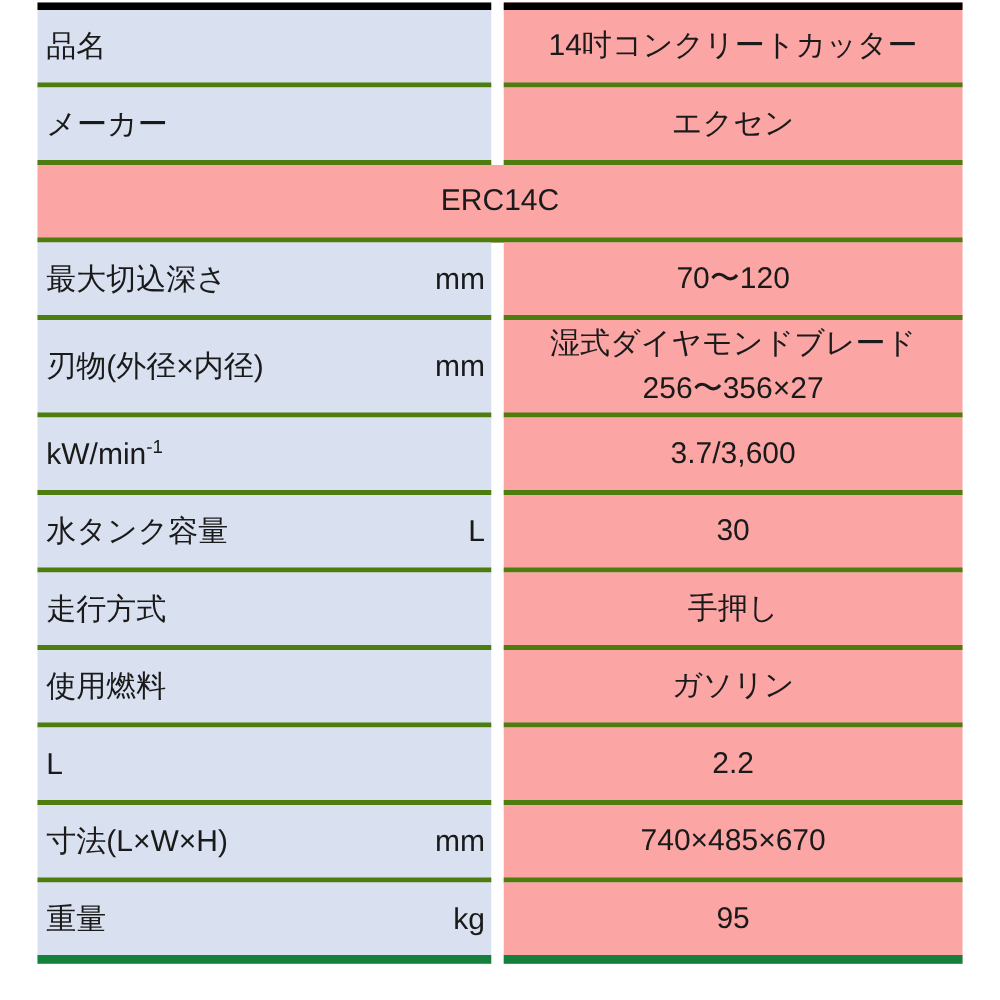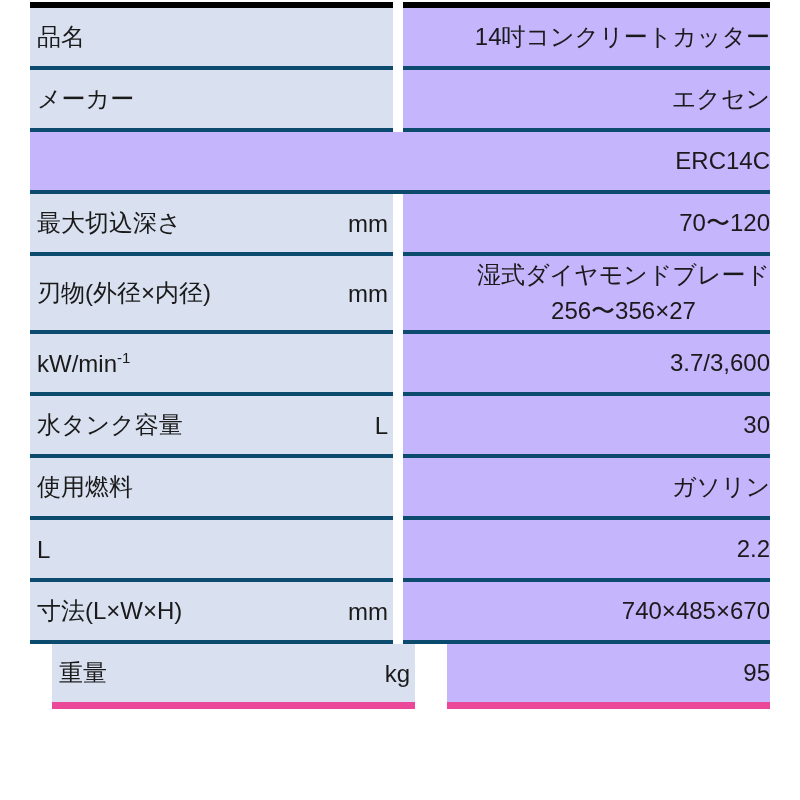--- a/index.html
+++ b/index.html
@@ -16,39 +16,39 @@
     left: 30px;
     top: 2px;
     width: 740px;
     font-size: 24px;
   }
   .row {
     display: flex;
     gap: 10px;
   }
   .cell {
-    border-bottom: 4px solid #0c4a6e;
+    border-bottom: 4px solid #4d7c0f;
     min-height: 58px;
     display: flex;
     align-items: center;
     box-sizing: content-box;
   }
   .spec-table .row:first-child .cell { border-top: 6px solid #000000; }
-  .spec-table .row:last-child  .cell { border-bottom: 7px solid #ec4899; margin-left: 22px; }
+  .spec-table .row:last-child  .cell { border-bottom: 7px solid #15803d; }
   .label-cell {
     width: 363px;
     background: #d9e0f0;
     justify-content: space-between;
     padding: 0 5px 0 7px;
     box-sizing: border-box;
   }
   .value-cell {
     flex: 1;
-    background: #c4b5fd;
-    justify-content: flex-end;
+    background: #fca5a5;
+    justify-content: center;
     text-align: center;
   }
   .row.tall .cell { min-height: 74px; }
   .label { white-space: nowrap; }
   .unit  { white-space: nowrap; }
   .unit-sup { font-size: 15px; }
   .value {
     white-space: pre-line;
     line-height: 1.5;
   }
@@ -116,20 +116,29 @@
   <div class="row">
     <div class="cell label-cell">
       <span class="label">水タンク容量</span>
       <span class="unit"><span class="unit-base">L</span><sup class="unit-sup"></sup></span>
     </div>
     <div class="cell value-cell">
       <span class="value">30</span>
     </div>
   </div>
 
+  <div class="row">
+    <div class="cell label-cell">
+      <span class="label">走行方式</span>
+      <span class="unit"><span class="unit-base"></span><sup class="unit-sup"></sup></span>
+    </div>
+    <div class="cell value-cell">
+      <span class="value">手押し</span>
+    </div>
+  </div>
 
   <div class="row">
     <div class="cell label-cell">
       <span class="label">使用燃料</span>
       <span class="unit"><span class="unit-base"></span><sup class="unit-sup"></sup></span>
     </div>
     <div class="cell value-cell">
       <span class="value">ガソリン</span>
     </div>
   </div>

